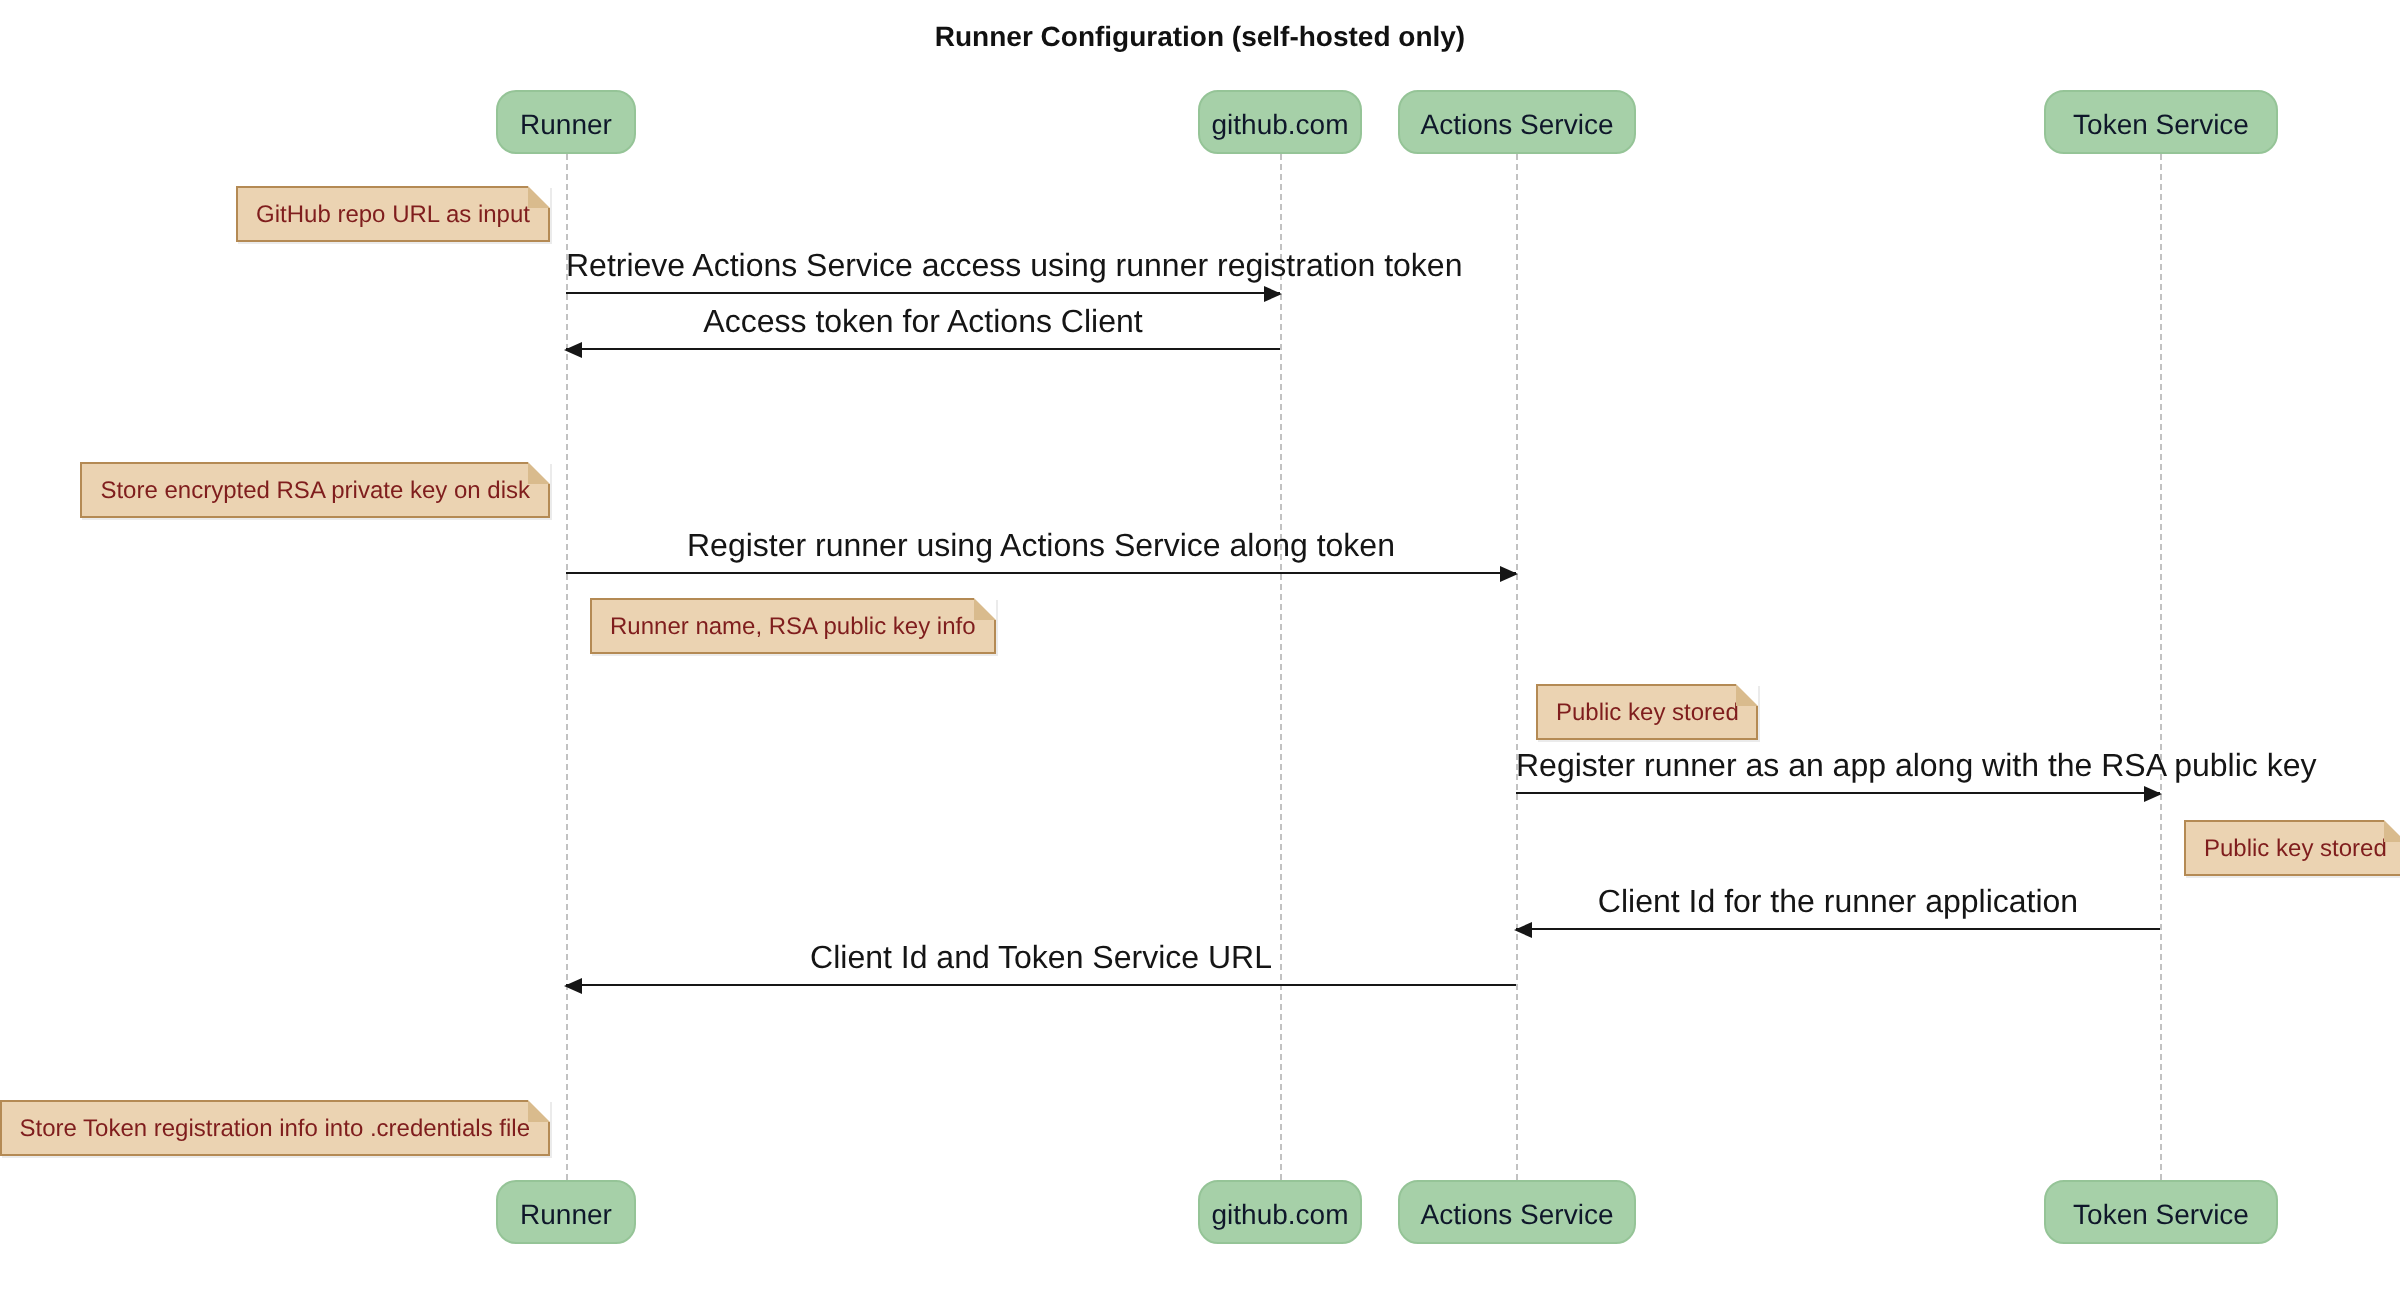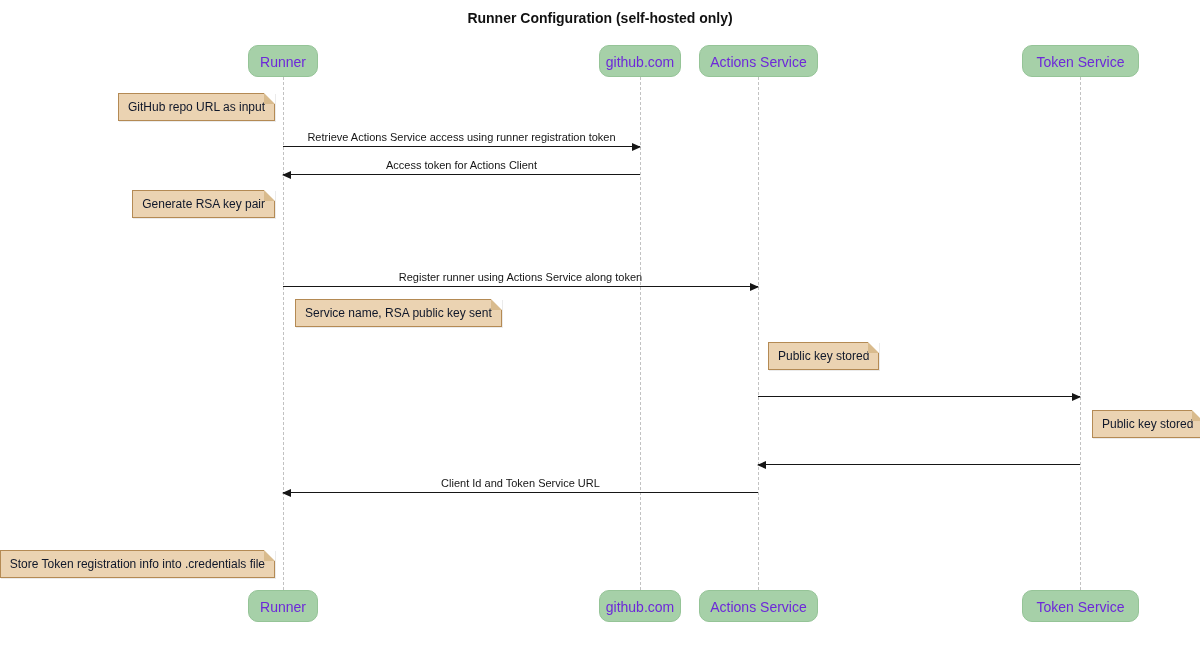--- a/index.html
+++ b/index.html
@@ -17,43 +17,43 @@
   }
   .lifeline{
     position:absolute;width:0;
     border-left:1px dashed var(--lifeline,#c2c2c2);
   }
   .actor{
     position:absolute;height:32px;line-height:32px;
     background:var(--actor-fill,#a6d0a8);
     border:1px solid var(--actor-border,#93c295);
     border-radius:10px;
-    text-align:center;font-size:14px;color:#6d28d9;
+    text-align:center;font-size:14px;color:#0f172a;
     box-sizing:border-box;
   }
   .note{
     position:absolute;
     background:var(--note-fill,#ebd3b2);
     border:1px solid var(--note-border,#b48a54);
-    font-size:12px;line-height:16px;color:#0f172a;
+    font-size:12px;line-height:16px;color:#7f1d1d;
     padding:5px 9px;
     white-space:nowrap;
     box-shadow:1px 1px 0 rgba(0,0,0,0.08);
   }
   .fold{
     position:absolute;top:-1px;right:-1px;
     width:0;height:0;
     border-style:solid;
     border-width:0 11px 11px 0;
     border-color:transparent #ffffff var(--note-fold,#d9bb8d) transparent;
   }
   .msg{position:absolute;height:18px;}
   .msg-label{
     position:absolute;left:0;right:0;bottom:4px;
-    text-align:center;font-size:11px;color:#151515;white-space:nowrap;
+    text-align:center;font-size:16px;color:#151515;white-space:nowrap;
   }
   .msg-line{
     position:absolute;left:0;right:0;bottom:0;height:1.5px;
     background:var(--arrow,#161616);
   }
   .arrow{position:absolute;width:0;height:0;border-style:solid;}
   .arrow.right{
     right:-1px;bottom:-4px;
     border-width:4.5px 0 4.5px 9px;
     border-color:transparent transparent transparent var(--arrow,#161616);
@@ -83,27 +83,27 @@
 
   <div class="actor" style="left:248px;top:590px;width:70px;">Runner</div>
   <div class="actor" style="left:599px;top:590px;width:82px;">github.com</div>
   <div class="actor" style="left:699px;top:590px;width:119px;">Actions Service</div>
   <div class="actor" style="left:1022px;top:590px;width:117px;">Token Service</div>
 
   <div class="note" style="right:925px;top:93px;">
     <span class="fold"></span>
     <span>GitHub repo URL as input</span>
   </div>
-  <div class="note" style="right:925px;top:190px;">
+  <div class="note" style="right:925px;top:231px;">
     <span class="fold"></span>
-    <span>Generate RSA key pair</span>
+    <span>Store encrypted RSA private key on disk</span>
   </div>
   <div class="note" style="left:295px;top:299px;">
     <span class="fold"></span>
-    <span>Service name, RSA public key sent</span>
+    <span>Runner name, RSA public key info</span>
   </div>
   <div class="note" style="left:768px;top:342px;">
     <span class="fold"></span>
     <span>Public key stored</span>
   </div>
   <div class="note" style="left:1092px;top:410px;">
     <span class="fold"></span>
     <span>Public key stored</span>
   </div>
   <div class="note" style="right:925px;top:550px;">
@@ -120,24 +120,26 @@
     <div class="msg-label">Access token for Actions Client</div>
     <div class="msg-line"></div>
     <span class="arrow left"></span>
   </div>
   <div class="msg" style="left:283px;top:269px;width:475px;">
     <div class="msg-label">Register runner using Actions Service along token</div>
     <div class="msg-line"></div>
     <span class="arrow right"></span>
   </div>
   <div class="msg" style="left:758px;top:379px;width:322px;">
+    <div class="msg-label">Register runner as an app along with the RSA public key</div>
     <div class="msg-line"></div>
     <span class="arrow right"></span>
   </div>
   <div class="msg" style="left:758px;top:447px;width:322px;">
+    <div class="msg-label">Client Id for the runner application</div>
     <div class="msg-line"></div>
     <span class="arrow left"></span>
   </div>
   <div class="msg" style="left:283px;top:475px;width:475px;">
     <div class="msg-label">Client Id and Token Service URL</div>
     <div class="msg-line"></div>
     <span class="arrow left"></span>
   </div>
 
 </div>

